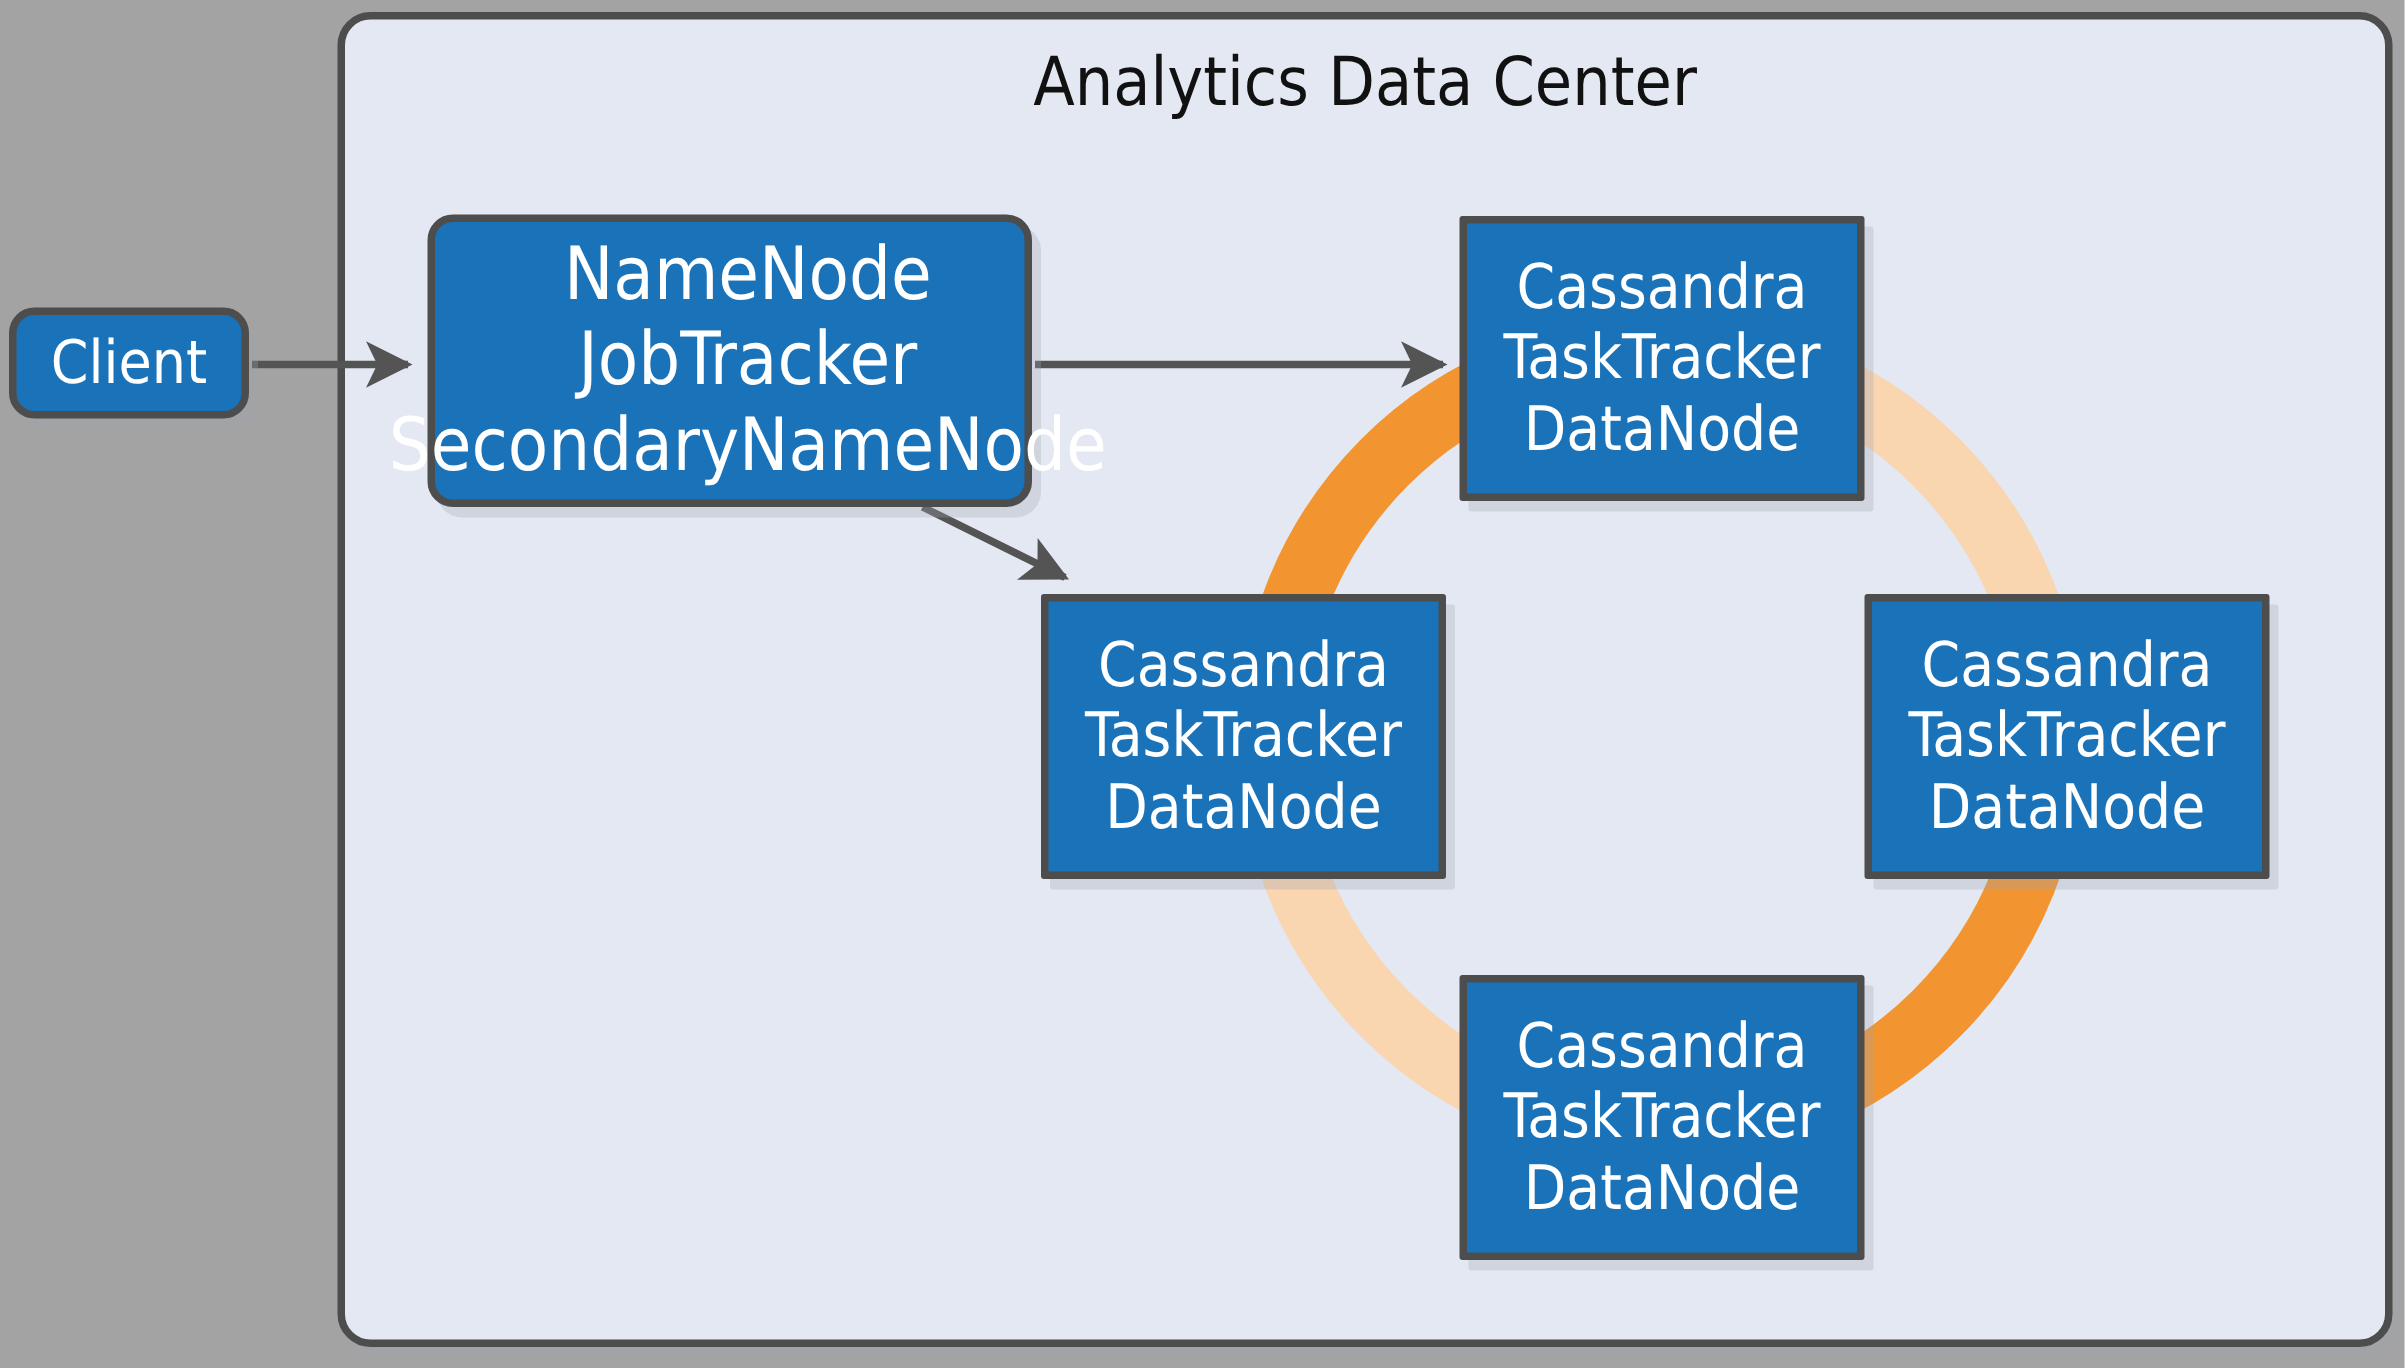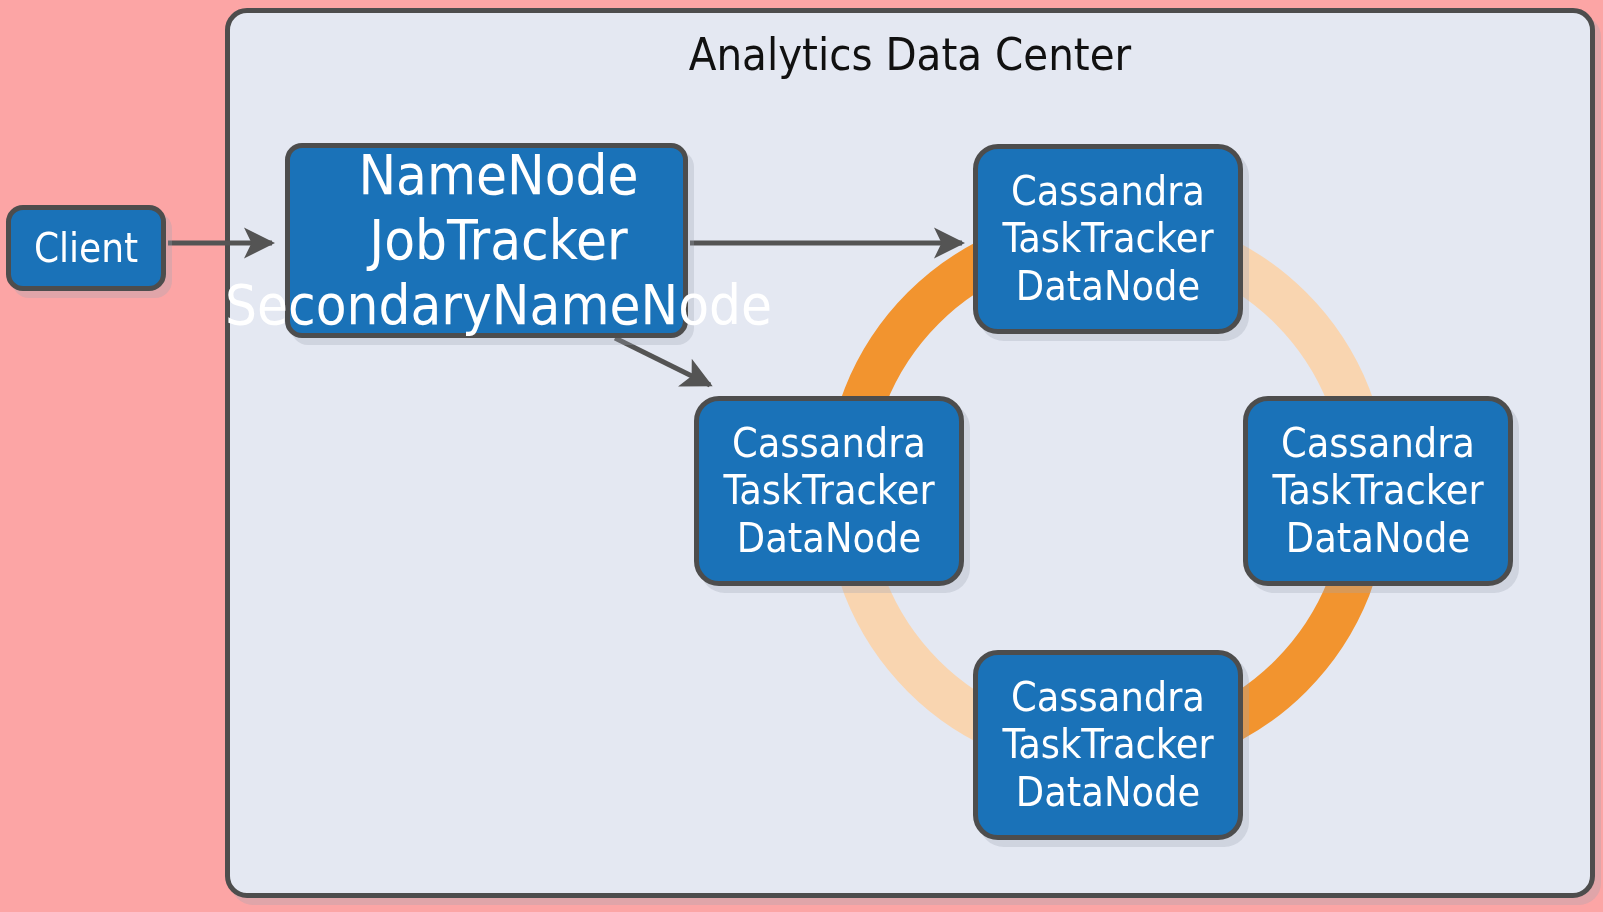--- a/index.html
+++ b/index.html
@@ -10,21 +10,21 @@
   body {
     width: 1603px;
     height: 912px;
     font-family: "Liberation Sans", sans-serif;
     overflow: hidden;
   }
   #stage {
     position: relative;
     width: 1603px;
     height: 912px;
-    background: #fca5a5;
+    background: #a3a3a3;
   }
   #stage svg.layer {
     position: absolute;
     top: 0;
     left: 0;
     width: 1603px;
     height: 912px;
   }
 
   
@@ -45,38 +45,38 @@
     line-height: 1.16;
     box-shadow: 6px 7px 0 0 rgba(160,165,180,0.30);
     white-space: nowrap;
   }
   .node .ln { display: block; }
 
   .node-client {
     left: 6px;
     top: 205px;
     width: 160px;
-    height: 86px;
+    height: 74px;
     font-size: 40px;
     border-radius: 17px;
   }
   .node-master {
     left: 285px;
     top: 143px;
     width: 403px;
     height: 195px;
-    font-size: 56px;
+    font-size: 49px;
     border-radius: 17px;
     padding-left: 24px;
   }
   .node-ring {
     width: 270px;
     height: 190px;
     font-size: 41px;
-    border-radius: 25px;
+    border-radius: 2px;
   }
   .node-n1 { left: 973px; top: 144px; }
   .node-n2 { left: 1243px; top: 396px; }
   .node-n3 { left: 973px; top: 650px; }
   .node-n4 { left: 694px; top: 396px; }
 
   
   .dc-frame {
     position: absolute;
     left: 225px;

